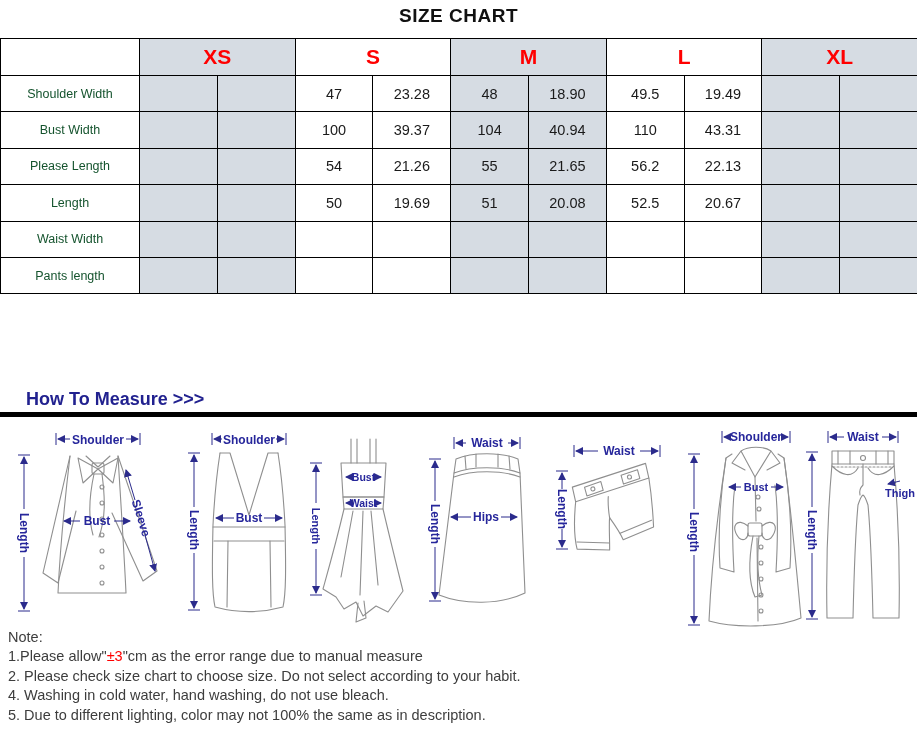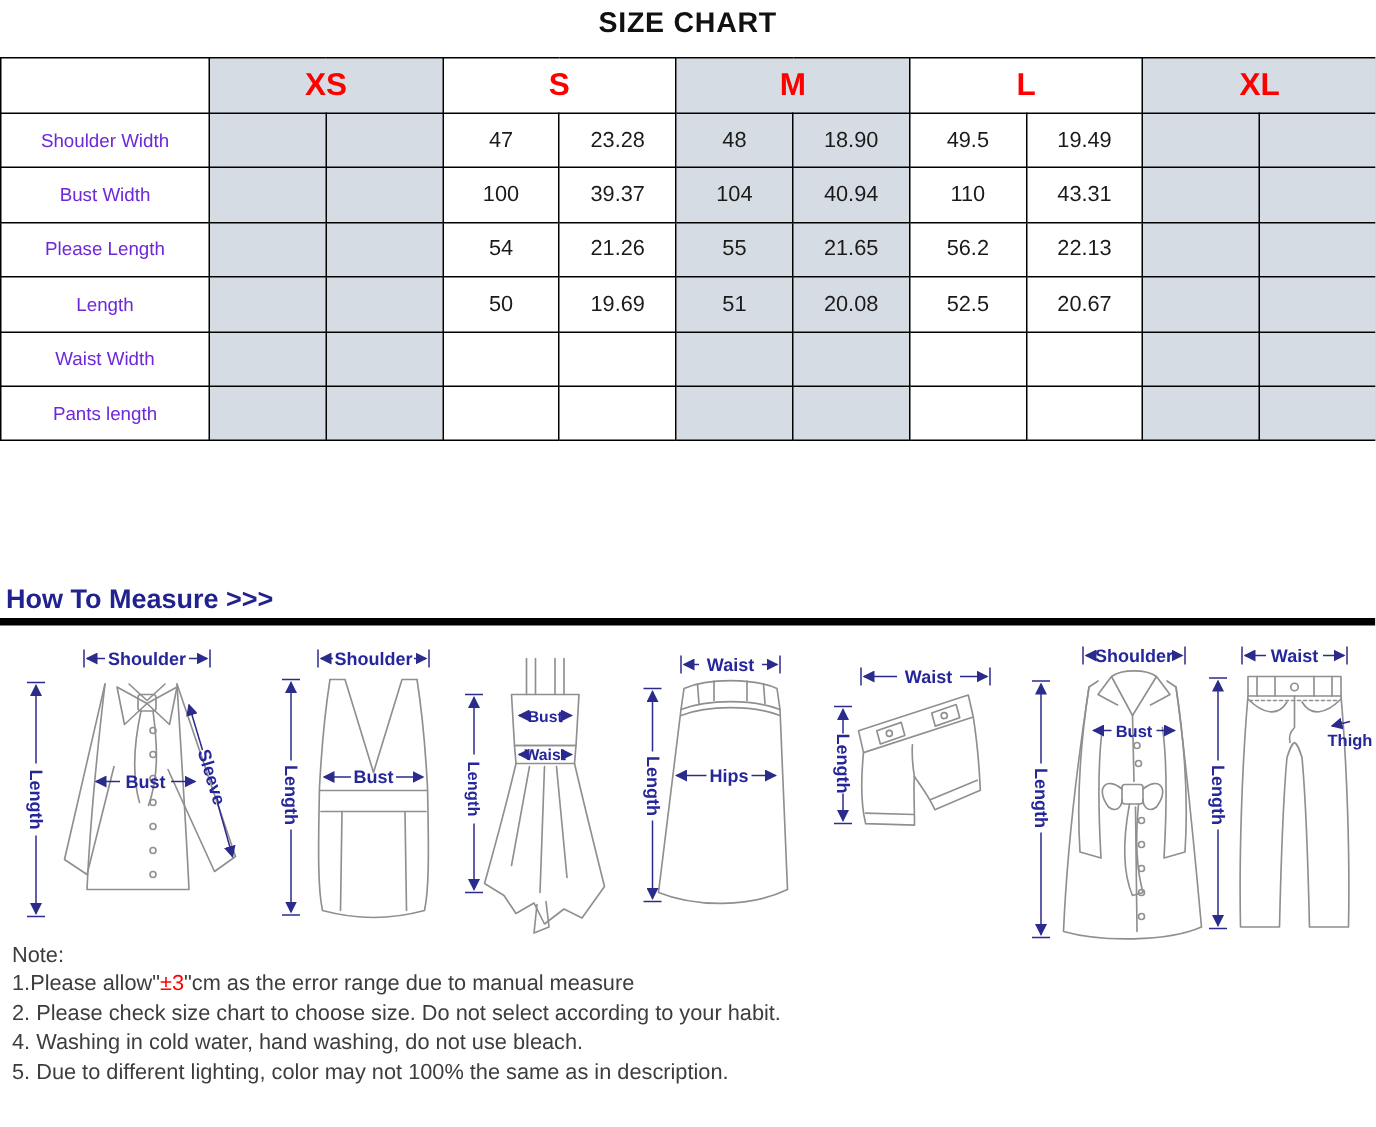--- a/index.html
+++ b/index.html
@@ -10,24 +10,24 @@
   table.size-table{position:absolute;top:38px;left:0;width:917px;border-collapse:collapse;table-layout:fixed;}
   .size-table col.c-label{width:139px;}
   .size-table col.c-val{width:77.8px;}
   .size-table th,.size-table td{border:1px solid #000;padding:0;text-align:center;vertical-align:middle;}
   .size-table tr.r1{height:37px;}
   .size-table tr.r1 th{font-size:21px;font-weight:bold;color:#ff0000;}
   .size-table tr.r1 th.corner{background:#fff;}
   .size-table tr.r2{height:36px;}
   .size-table tr.r2 th{font-size:12.5px;font-weight:bold;color:#1a1a1a;}
   .size-table tbody tr{height:36.4px;}
-  .size-table tbody th{font-size:12.5px;font-weight:normal;color:#6d28d9;}
+  .size-table tbody th{font-size:12.5px;font-weight:normal;color:#14532d;}
   .size-table tbody td{font-size:14.5px;color:#1a1a1a;}
   .shade{background:#d6dce3;}
-  .measure-head{position:absolute;top:389px;left:4px;font-size:18px;font-weight:bold;color:#21218f;}
+  .measure-head{position:absolute;top:389px;left:26px;font-size:18px;font-weight:bold;color:#21218f;}
   .rule{position:absolute;top:412px;left:0;width:917px;height:5px;background:#000;}
   .figures{position:absolute;top:425px;left:0;width:917px;height:205px;}
   .fig{position:absolute;top:0;}
   .s{stroke:#8f8f8f;fill:none;stroke-width:1.1;stroke-linecap:round;stroke-linejoin:round;}
   .a{stroke:#2b2b8c;stroke-width:1;fill:none;}
   .lbl{fill:#26269b;font-family:"Liberation Sans",sans-serif;font-weight:bold;font-size:12px;}
   .lbl.sm{font-size:10.5px;}
   .notes{position:absolute;top:628px;left:8px;font-size:14.5px;color:#3d3d3d;line-height:19.4px;}
   .red{color:#ff0000;}
 </style>

